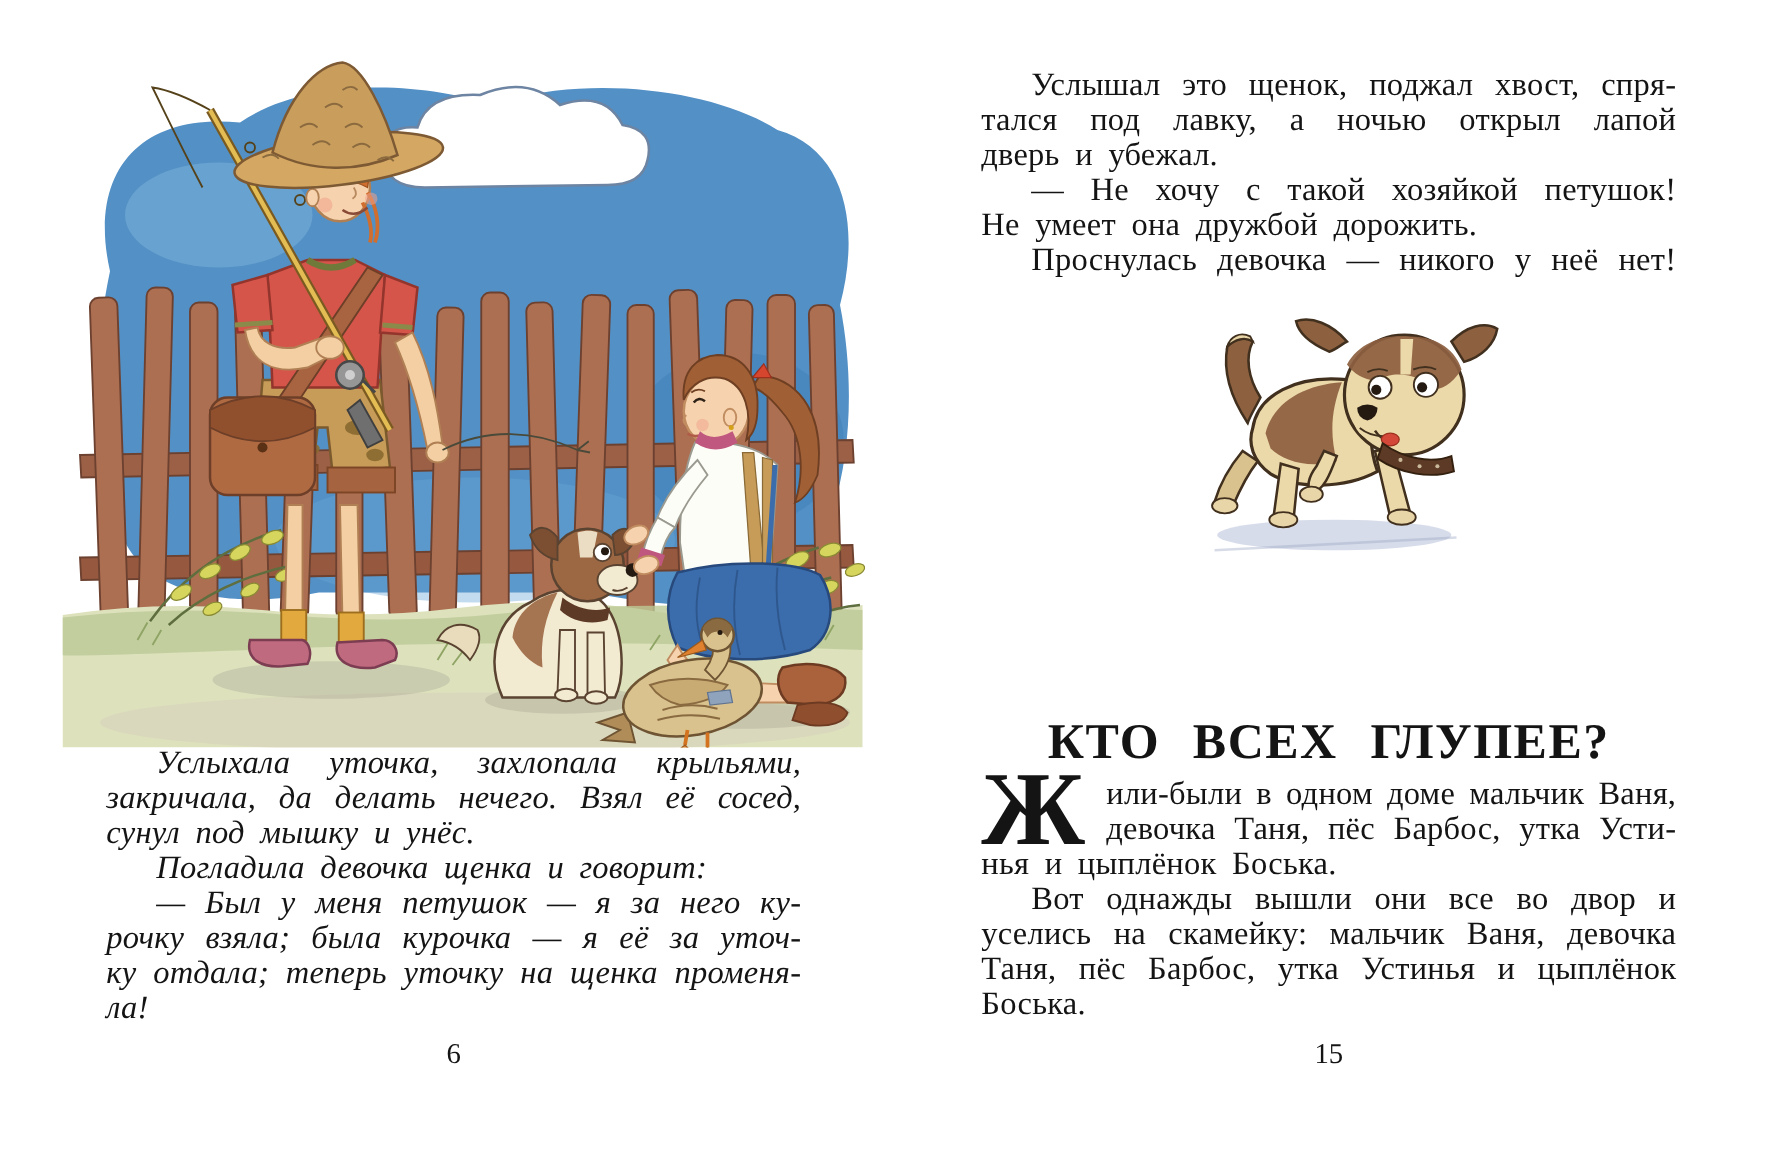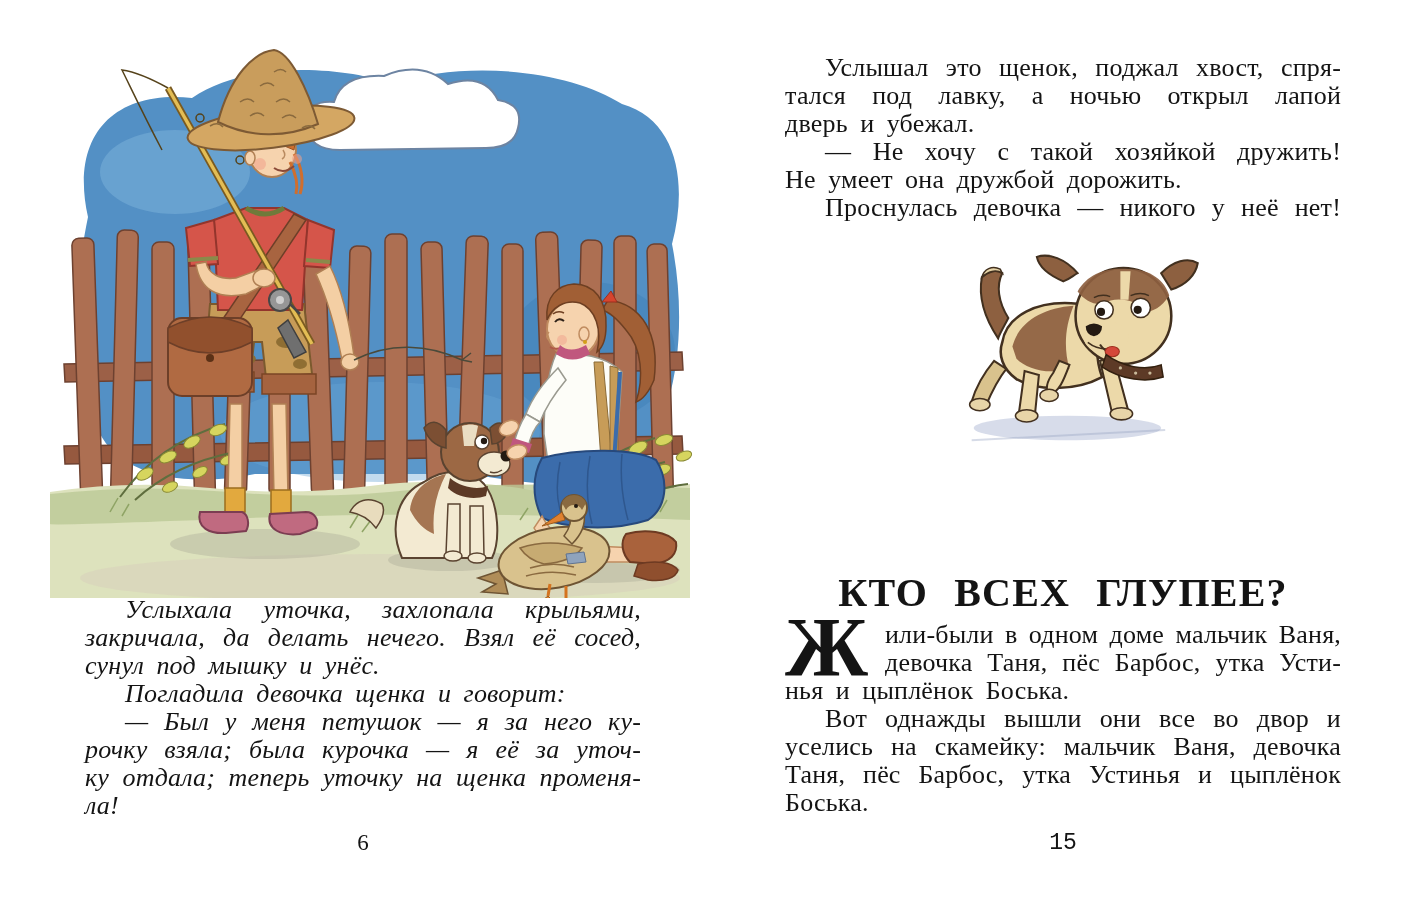--- a/index.html
+++ b/index.html
@@ -239,21 +239,21 @@
       <div class="line just">рочку взяла; была курочка — я её за уточ-</div>
       <div class="line just">ку отдала; теперь уточку на щенка променя-</div>
       <div class="line plain">ла!</div>
     </div>
   <div class="pagenum" style="left:85px;top:830px;">6</div>
 
   <div class="textblock" style="left:785px;top:54px;">
       <div class="line just ind">Услышал это щенок, поджал хвост, спря-</div>
       <div class="line just">тался под лавку, а ночью открыл лапой</div>
       <div class="line plain">дверь и убежал.</div>
-      <div class="line just ind">— Не хочу с такой хозяйкой дружить!</div>
+      <div class="line just ind">— Не хочу с такой хозяйкой петушок!</div>
       <div class="line plain">Не умеет она дружбой дорожить.</div>
       <div class="line just ind">Проснулась девочка — никого у неё нет!</div>
     </div>
 
   <div class="illu" style="left:935px;top:240px;">
     <svg width="275" height="210" viewBox="0 0 270 205">
       <g>
         <ellipse cx="130" cy="184" rx="92" ry="12" fill="#b6c0d8" opacity="0.55"></ellipse>
         <path d="M36,196 L226,186" stroke="#9aa6c4" stroke-width="2" opacity="0.4"></path>
       </g>
@@ -301,15 +301,15 @@
         <div class="line just">или-были в одном доме мальчик Ваня,</div>
         <div class="line just">девочка Таня, пёс Барбос, утка Усти-</div>
         <div class="line plain">нья и цыплёнок Боська.</div>
         <div class="line just ind">Вот однажды вышли они все во двор и</div>
         <div class="line just">уселись на скамейку: мальчик Ваня, девочка</div>
         <div class="line just">Таня, пёс Барбос, утка Устинья и цыплёнок</div>
         <div class="line plain">Боська.</div>
       </div>
   </div>
 
-  <div class="pagenum" style="left:785px;top:830px;font-family:Liberation Mono, monospace;">15</div>
+  <div class="pagenum" style="left:785px;top:830px;">15</div>
 
 </div>
 
 </body></html>

